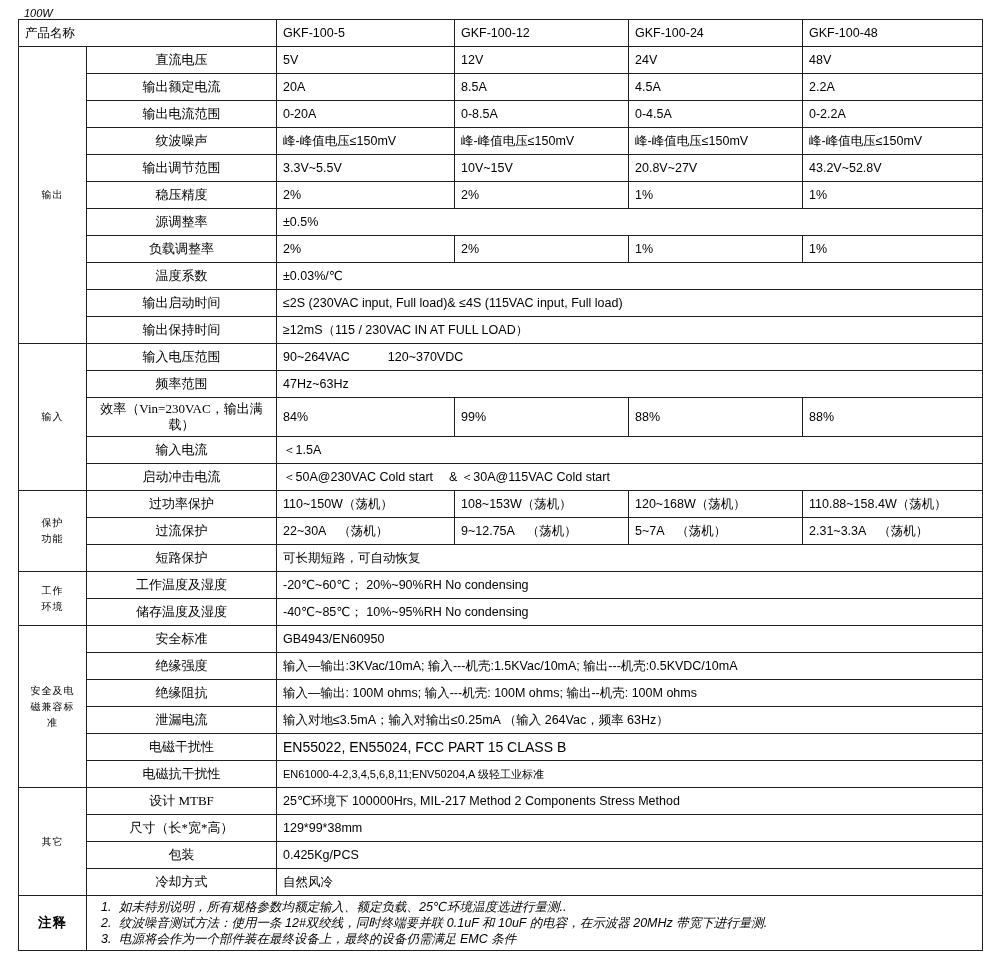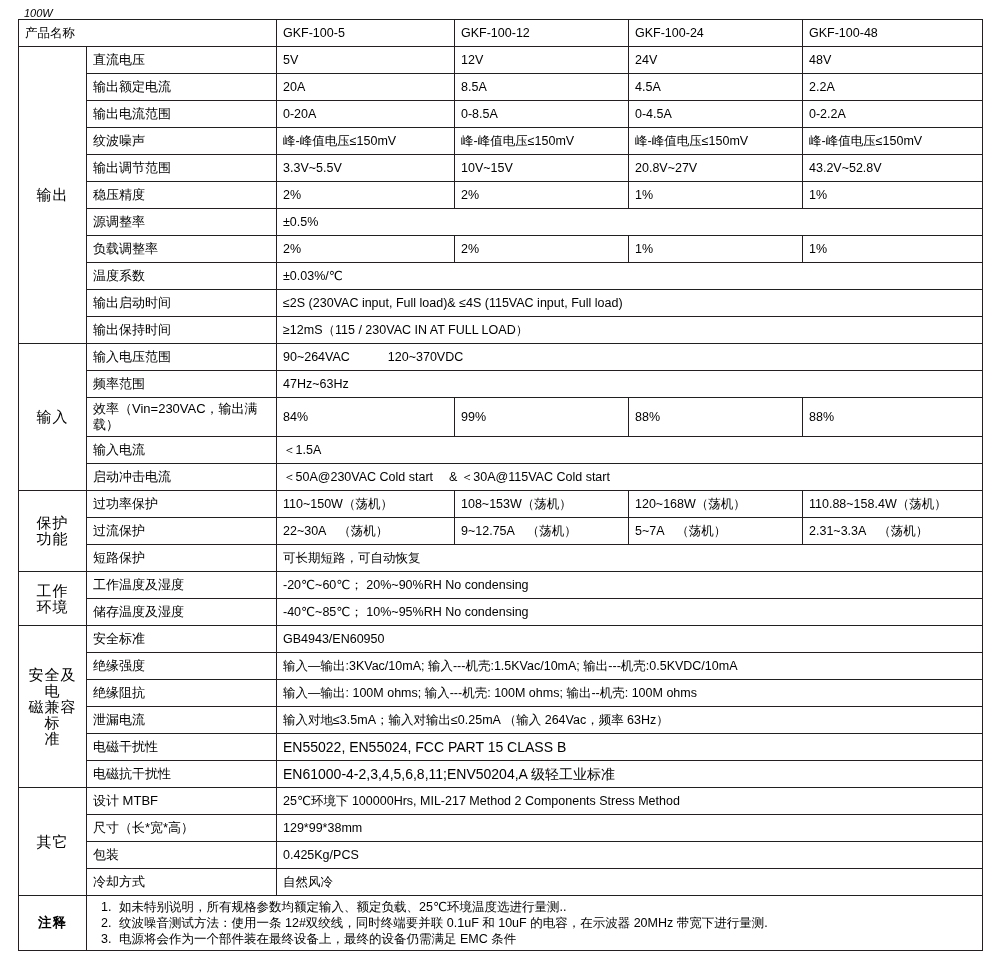--- a/index.html
+++ b/index.html
@@ -38,52 +38,55 @@
   table.spec td {
     border: 1px solid #231f20;
     padding: 3px 6px;
     vertical-align: middle;
     line-height: 16px;
     height: 20px;
     word-break: break-word;
   }
   .cat {
     text-align: center;
-    font-size: 15px;
+    font-size: 10px;
     letter-spacing: 1px;
   }
   .param {
+    text-align: center;
     font-size: 13px;
+    font-family: Liberation Serif, serif;
   }
   .val {
     font-size: 12.5px;
     text-align: left;
   }
   .val-big {
     font-size: 14px;
   }
   .val-small {
-    font-size: 14px;
+    font-size: 11px;
   }
   .notes-label {
     text-align: center;
     font-weight: bold;
     font-size: 13.5px;
     letter-spacing: 1px;
     margin-left: 32px;
   }
   .notes-body {
     font-size: 12.5px;
     line-height: 22px;
     padding: 4px 6px 6px 10px;
   }
   .notes-body ol {
     margin: 0;
     padding: 0 0 0 22px;
     list-style: decimal;
+    font-style: italic;
   }
   .notes-body li {
     margin: 0;
     padding: 0 0 0 4px;
   }
   .wide-gap { display: inline-block; width: 38px; }
   .mini-gap { display: inline-block; width: 16px; }
 </style>
 </head>
 <body>

